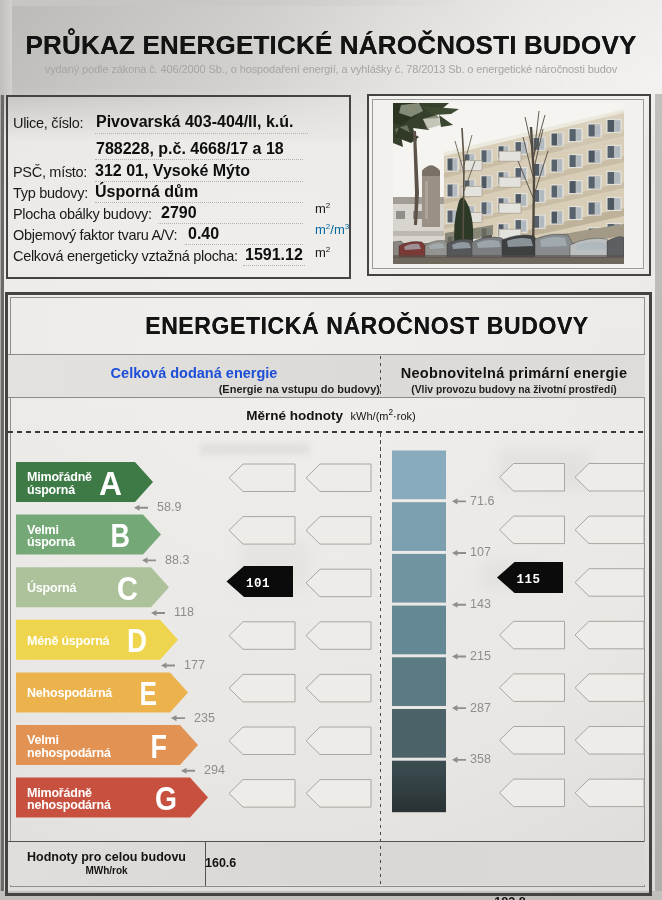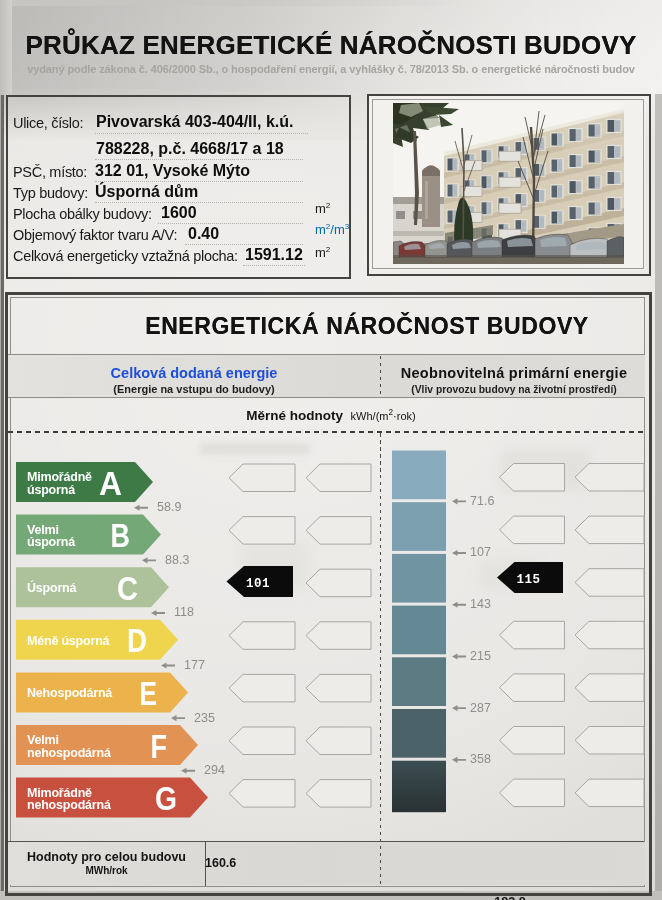--- a/index.html
+++ b/index.html
@@ -26,41 +26,41 @@
 
 <div class="abs" style="left:1px;top:95px;width:3px;height:798px;background:#6b6965;"></div>
 <div class="abs" style="left:0;top:95px;width:1px;height:798px;background:#aeaca9;"></div>
 
 <div class="abs" style="left:655px;top:94px;width:7px;height:806px;background:linear-gradient(180deg,#c2c0bd,#b0aeab);"></div>
 
 <div class="abs" style="left:0;top:891px;width:662px;height:9px;background:#c2c0bc;"></div>
 
 <div class="abs" style="left:0;top:32px;width:662px;text-align:center;font-size:26px;line-height:26px;font-weight:bold;color:#131313;letter-spacing:0.2px;text-shadow:0 0 0.6px #222;">PRŮKAZ ENERGETICKÉ NÁROČNOSTI BUDOVY</div>
 
-<div class="abs" style="left:0;top:64px;width:662px;text-align:center;font-size:11px;line-height:11px;font-weight:bold;color:#a6a4a1;letter-spacing:-0.1px;">vydaný podle zákona č. 406/2000 Sb., o hospodaření energií, a vyhlášky č. 78/2013 Sb. o energetické náročnosti budov</div>
+<div class="abs" style="left:0;top:64px;width:662px;text-align:center;font-size:11px;line-height:11px;font-weight:normal;color:#a6a4a1;letter-spacing:-0.1px;">vydaný podle zákona č. 406/2000 Sb., o hospodaření energií, a vyhlášky č. 78/2013 Sb. o energetické náročnosti budov</div>
 
 <div class="abs" style="left:6px;top:95px;width:341px;height:180px;border:2px solid #45433f;"></div>
 
 <div class="abs" style="left:13px;top:116px;font-size:14.5px;line-height:14.5px;color:#1a1a1a;letter-spacing:-0.3px;">Ulice, číslo:</div>
 
 <div class="abs" style="left:96px;top:114px;font-size:16px;line-height:16px;font-weight:bold;color:#0e0e0e;">Pivovarská 403-404/II, k.ú.</div>
 
 <div class="abs" style="left:96px;top:141px;font-size:16px;line-height:16px;font-weight:bold;color:#0e0e0e;">788228, p.č. 4668/17 a 18</div>
 
 <div class="abs" style="left:13px;top:165px;font-size:14.5px;line-height:14.5px;color:#1a1a1a;letter-spacing:-0.3px;">PSČ, místo:</div>
 
 <div class="abs" style="left:95px;top:163px;font-size:16px;line-height:16px;font-weight:bold;color:#0e0e0e;">312 01, Vysoké Mýto</div>
 
 <div class="abs" style="left:13px;top:186px;font-size:14.5px;line-height:14.5px;color:#1a1a1a;letter-spacing:-0.3px;">Typ budovy:</div>
 
 <div class="abs" style="left:95px;top:184px;font-size:16px;line-height:16px;font-weight:bold;color:#0e0e0e;">Úsporná dům</div>
 
 <div class="abs" style="left:13px;top:207px;font-size:14.5px;line-height:14.5px;color:#1a1a1a;letter-spacing:-0.3px;">Plocha obálky budovy:</div>
 
-<div class="abs" style="left:161px;top:205px;font-size:16px;line-height:16px;font-weight:bold;color:#0e0e0e;">1600</div>
+<div class="abs" style="left:161px;top:205px;font-size:16px;line-height:16px;font-weight:bold;color:#0e0e0e;">2790</div>
 
 <div class="abs" style="left:315px;top:201px;font-size:13px;color:#1a1a1a;">m<sup>2</sup></div>
 
 <div class="abs" style="left:13px;top:228px;font-size:14.5px;line-height:14.5px;color:#1a1a1a;letter-spacing:-0.3px;">Objemový faktor tvaru A/V:</div>
 
 <div class="abs" style="left:188px;top:226px;font-size:16px;line-height:16px;font-weight:bold;color:#0e0e0e;">0.40</div>
 
 <div class="abs" style="left:315px;top:222px;font-size:13px;color:#0369a1;">m<sup>2</sup>/m<sup>3</sup></div>
 
 <div class="abs" style="left:13px;top:249px;font-size:14.5px;line-height:14.5px;color:#1a1a1a;letter-spacing:-0.3px;">Celková energeticky vztažná plocha:</div>
@@ -286,21 +286,21 @@
 
 <div class="abs" style="left:8px;top:355px;width:637px;height:42px;background:linear-gradient(90deg,#e4e2de 0%,#dcdad6 55%,#dedcd8 100%);"></div>
 
 <div class="abs" style="left:8px;top:354px;width:636px;border-top:1px solid #8d8b88;"></div>
 <div class="abs" style="left:8px;top:397px;width:636px;border-top:1px solid #8d8b88;"></div>
 
 <div class="abs" style="left:380px;top:356px;width:1.4px;height:41px;background:repeating-linear-gradient(180deg,#4a4a48 0 3.5px,transparent 3.5px 7px);"></div>
 <div class="abs" style="left:380px;top:433px;width:1.4px;height:452px;background:repeating-linear-gradient(180deg,#4a4a48 0 3.5px,transparent 3.5px 7px);"></div>
 
 <div class="abs" style="left:8px;top:366px;width:372px;text-align:center;font-size:14.5px;line-height:14.5px;font-weight:bold;color:#1d4ed8;">Celková dodaná energie</div>
-<div class="abs" style="left:8px;top:384px;width:372px;text-align:center;font-size:11px;line-height:11px;font-weight:bold;color:#1e1e1e;">(Energie na vstupu do budovy)</div>
+<div class="abs" style="left:8px;top:384px;width:372px;text-align:right;font-size:11px;line-height:11px;font-weight:bold;color:#1e1e1e;">(Energie na vstupu do budovy)</div>
 
 <div class="abs" style="left:380px;top:366px;width:268px;text-align:center;font-size:14.5px;line-height:14.5px;font-weight:bold;color:#131313;letter-spacing:0.3px;">Neobnovitelná primární energie</div>
 <div class="abs" style="left:380px;top:385px;width:268px;text-align:center;font-size:10.3px;line-height:10.3px;font-weight:bold;color:#1e1e1e;">(Vliv provozu budovy na životní prostředí)</div>
 
 <div class="abs" style="left:0;top:409px;width:662px;text-align:center;font-size:13.5px;line-height:13.5px;color:#131313;"><b>Měrné hodnoty</b>&nbsp;&nbsp;<span style="font-size:11px;">kWh/(m<sup style="font-size:75%;">2</sup>·rok)</span></div>
 
 <div class="abs" style="left:8px;top:431px;width:637px;height:1.6px;background:repeating-linear-gradient(90deg,#3a3a38 0 5px,transparent 5px 9px);"></div>
 
 <div class="abs" style="left:200px;top:443px;width:110px;height:12px;background:#d8d6d2;opacity:0.55;filter:blur(3px);"></div>
 <div class="abs" style="left:500px;top:450px;width:90px;height:40px;background:#dbd9d5;opacity:0.5;filter:blur(6px);"></div>

